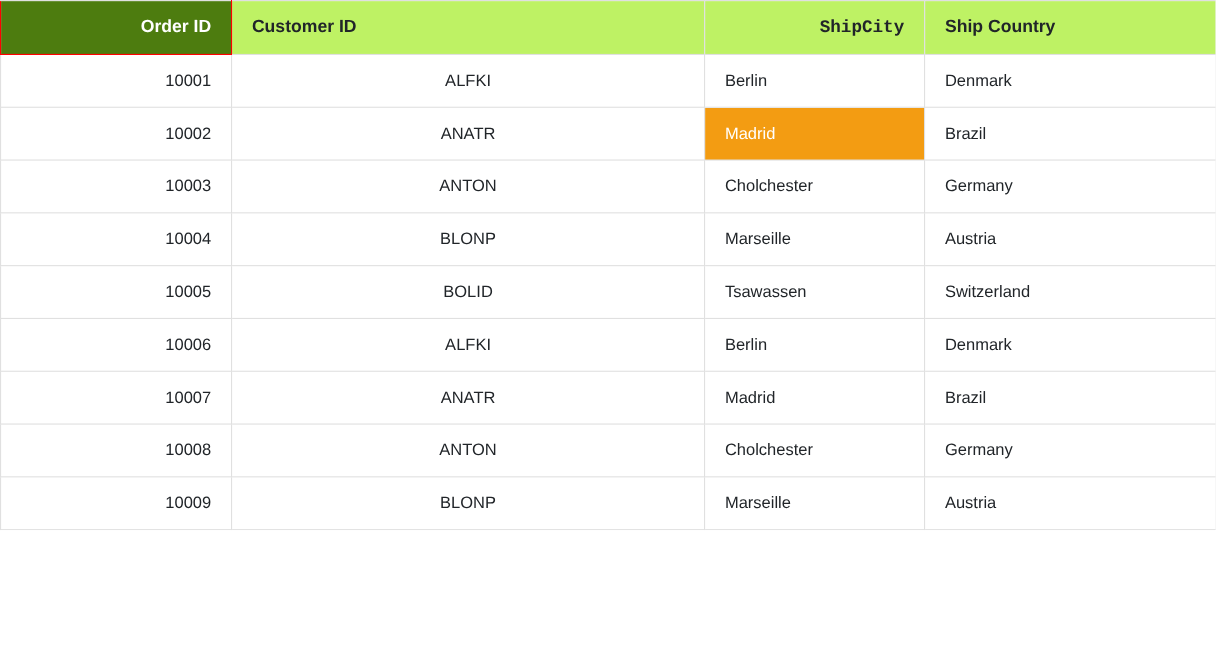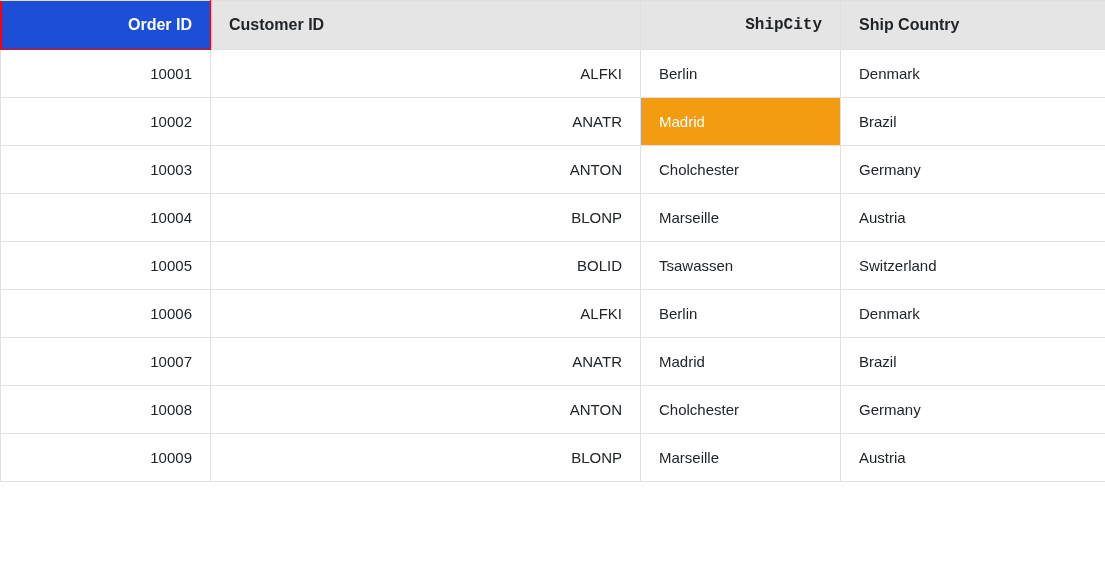--- a/index.html
+++ b/index.html
@@ -32,39 +32,39 @@
       overflow: hidden;
       text-overflow: ellipsis;
     }
     tr:first-child th {
       border-top: 1px solid #e0e0e0;
     }
     th {
       font-weight: 700;
       font-size: 16px;
       text-align: left;
-      background: #e5e5e5;
+      background: #bef264;
       color: #212529;
     }
     th.col-orderid {
       text-align: right;
-      background: #1d4ed8;
+      background: #4d7c0f;
       color: #fff;
       border-color: #ff0000;
     }
     th.col-shipcity {
       text-align: right;
       font-family: Liberation Mono, monospace;
     }
     td.col-orderid {
       text-align: right;
       padding-left: 20px;
     }
     td.col-customerid {
-      text-align: right;
+      text-align: center;
     }
     td.col-shipcity {
       margin-left: 20px;
     }
     td.col-shipcountry {
       text-align: left;
     }
     td.highlight {
       background: #f39c12;
       color: #fff;

